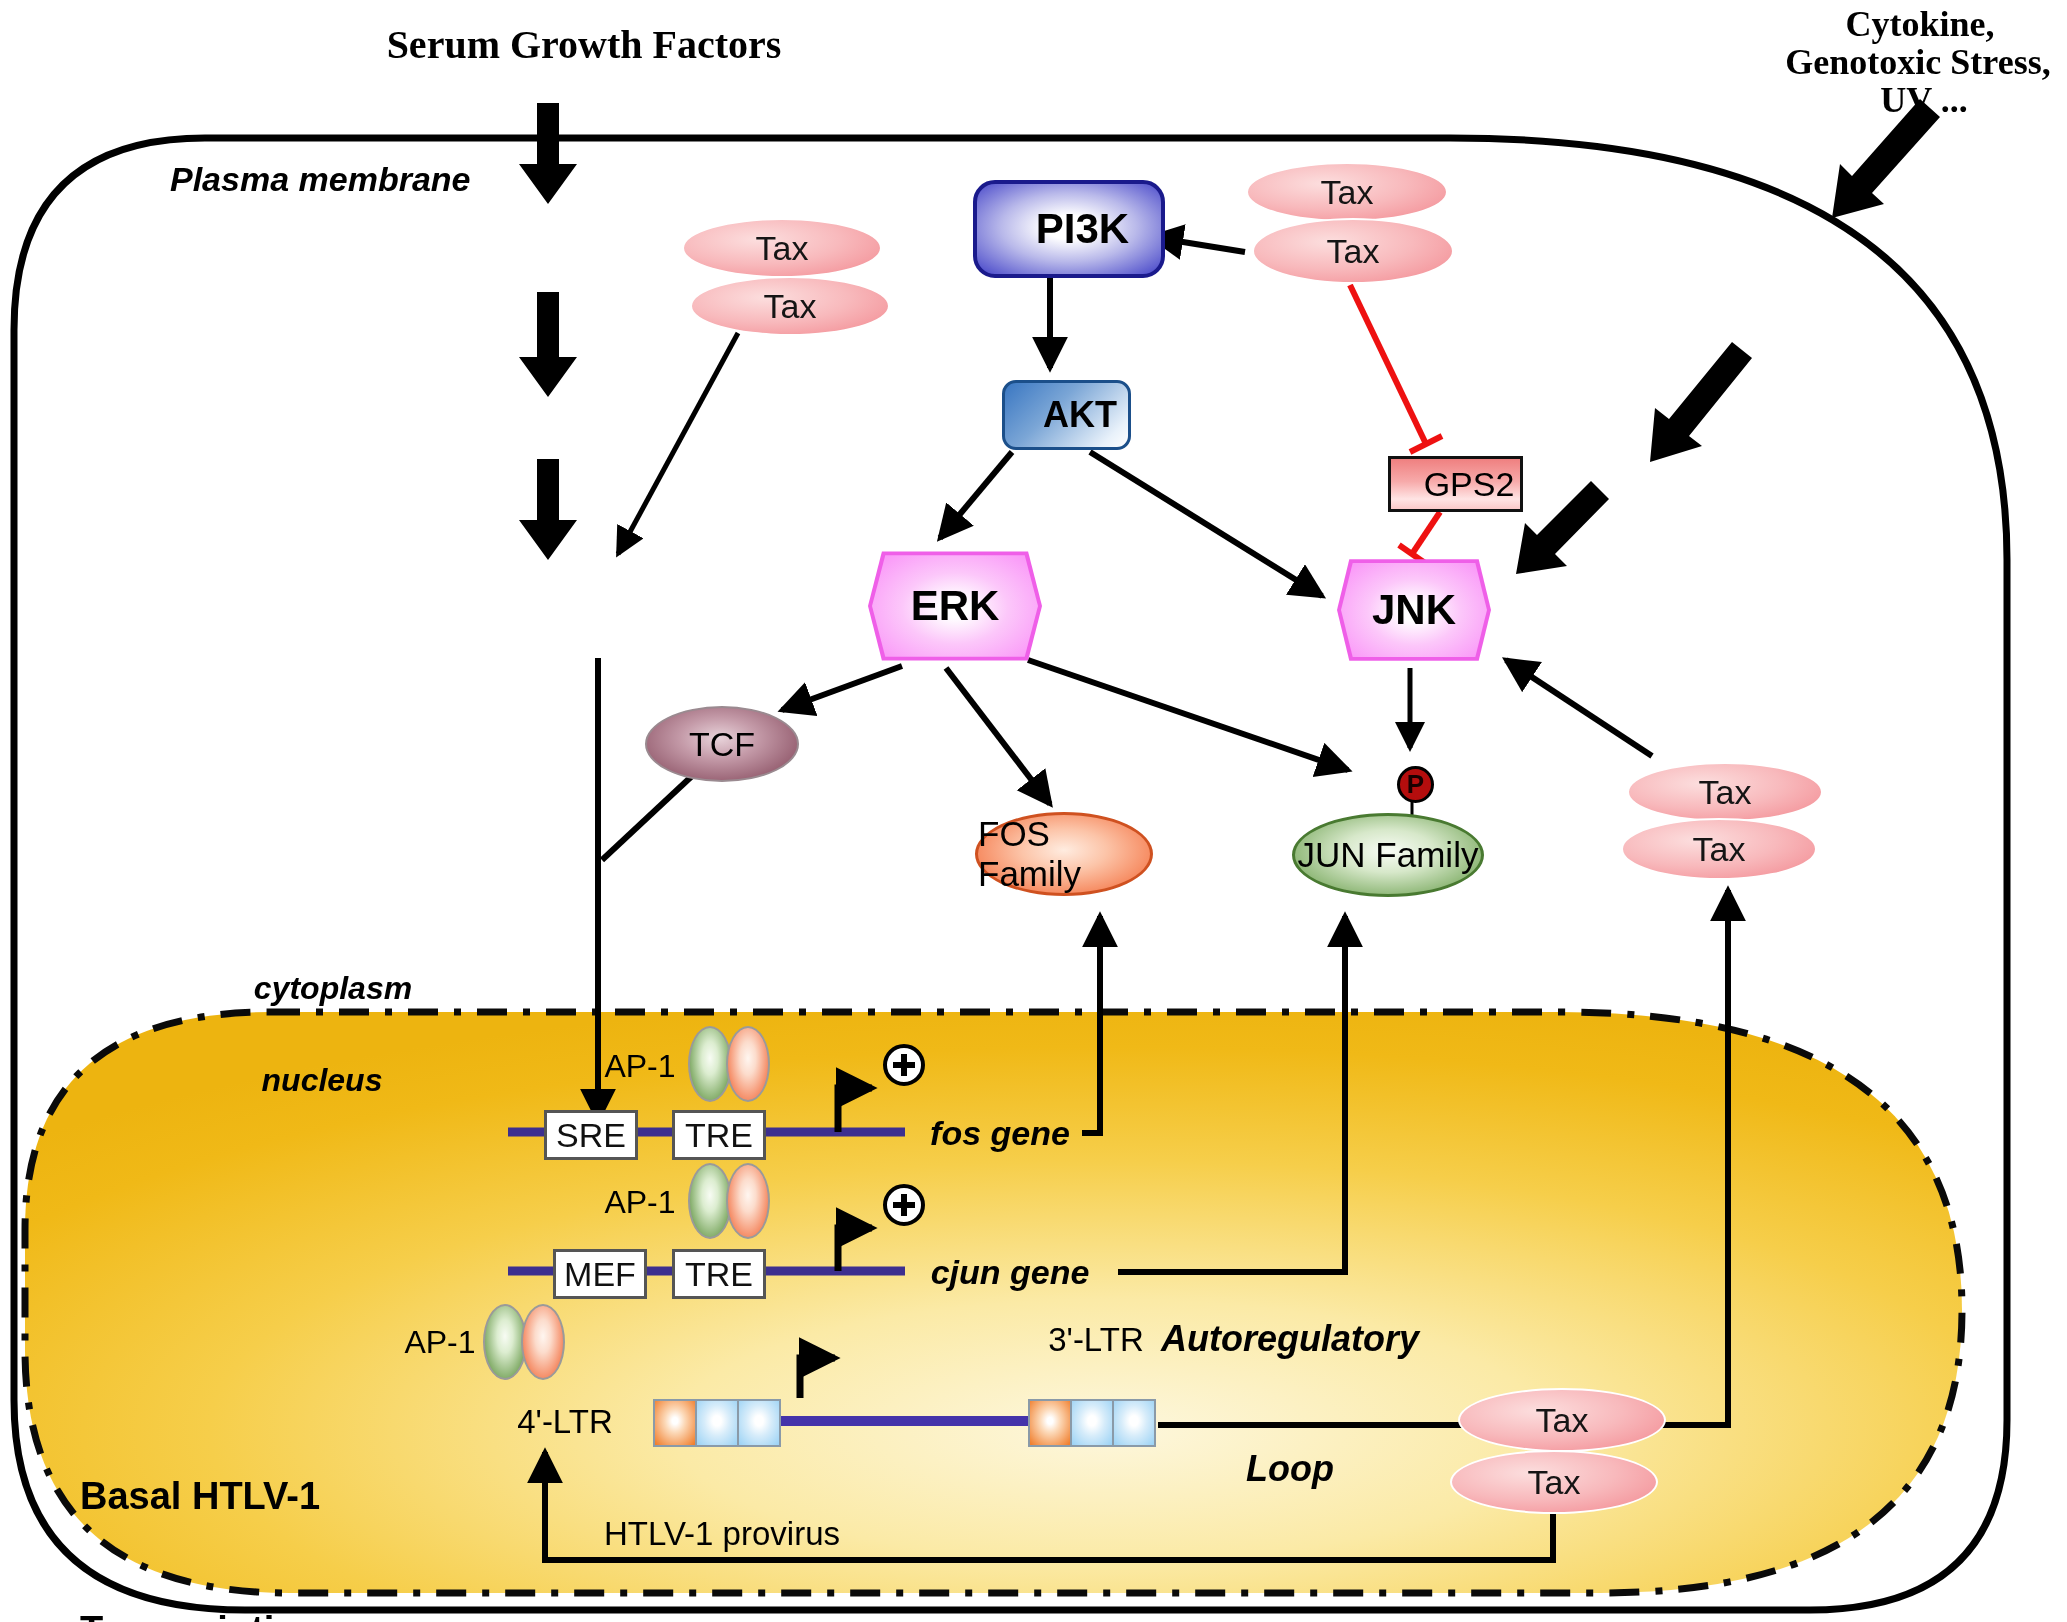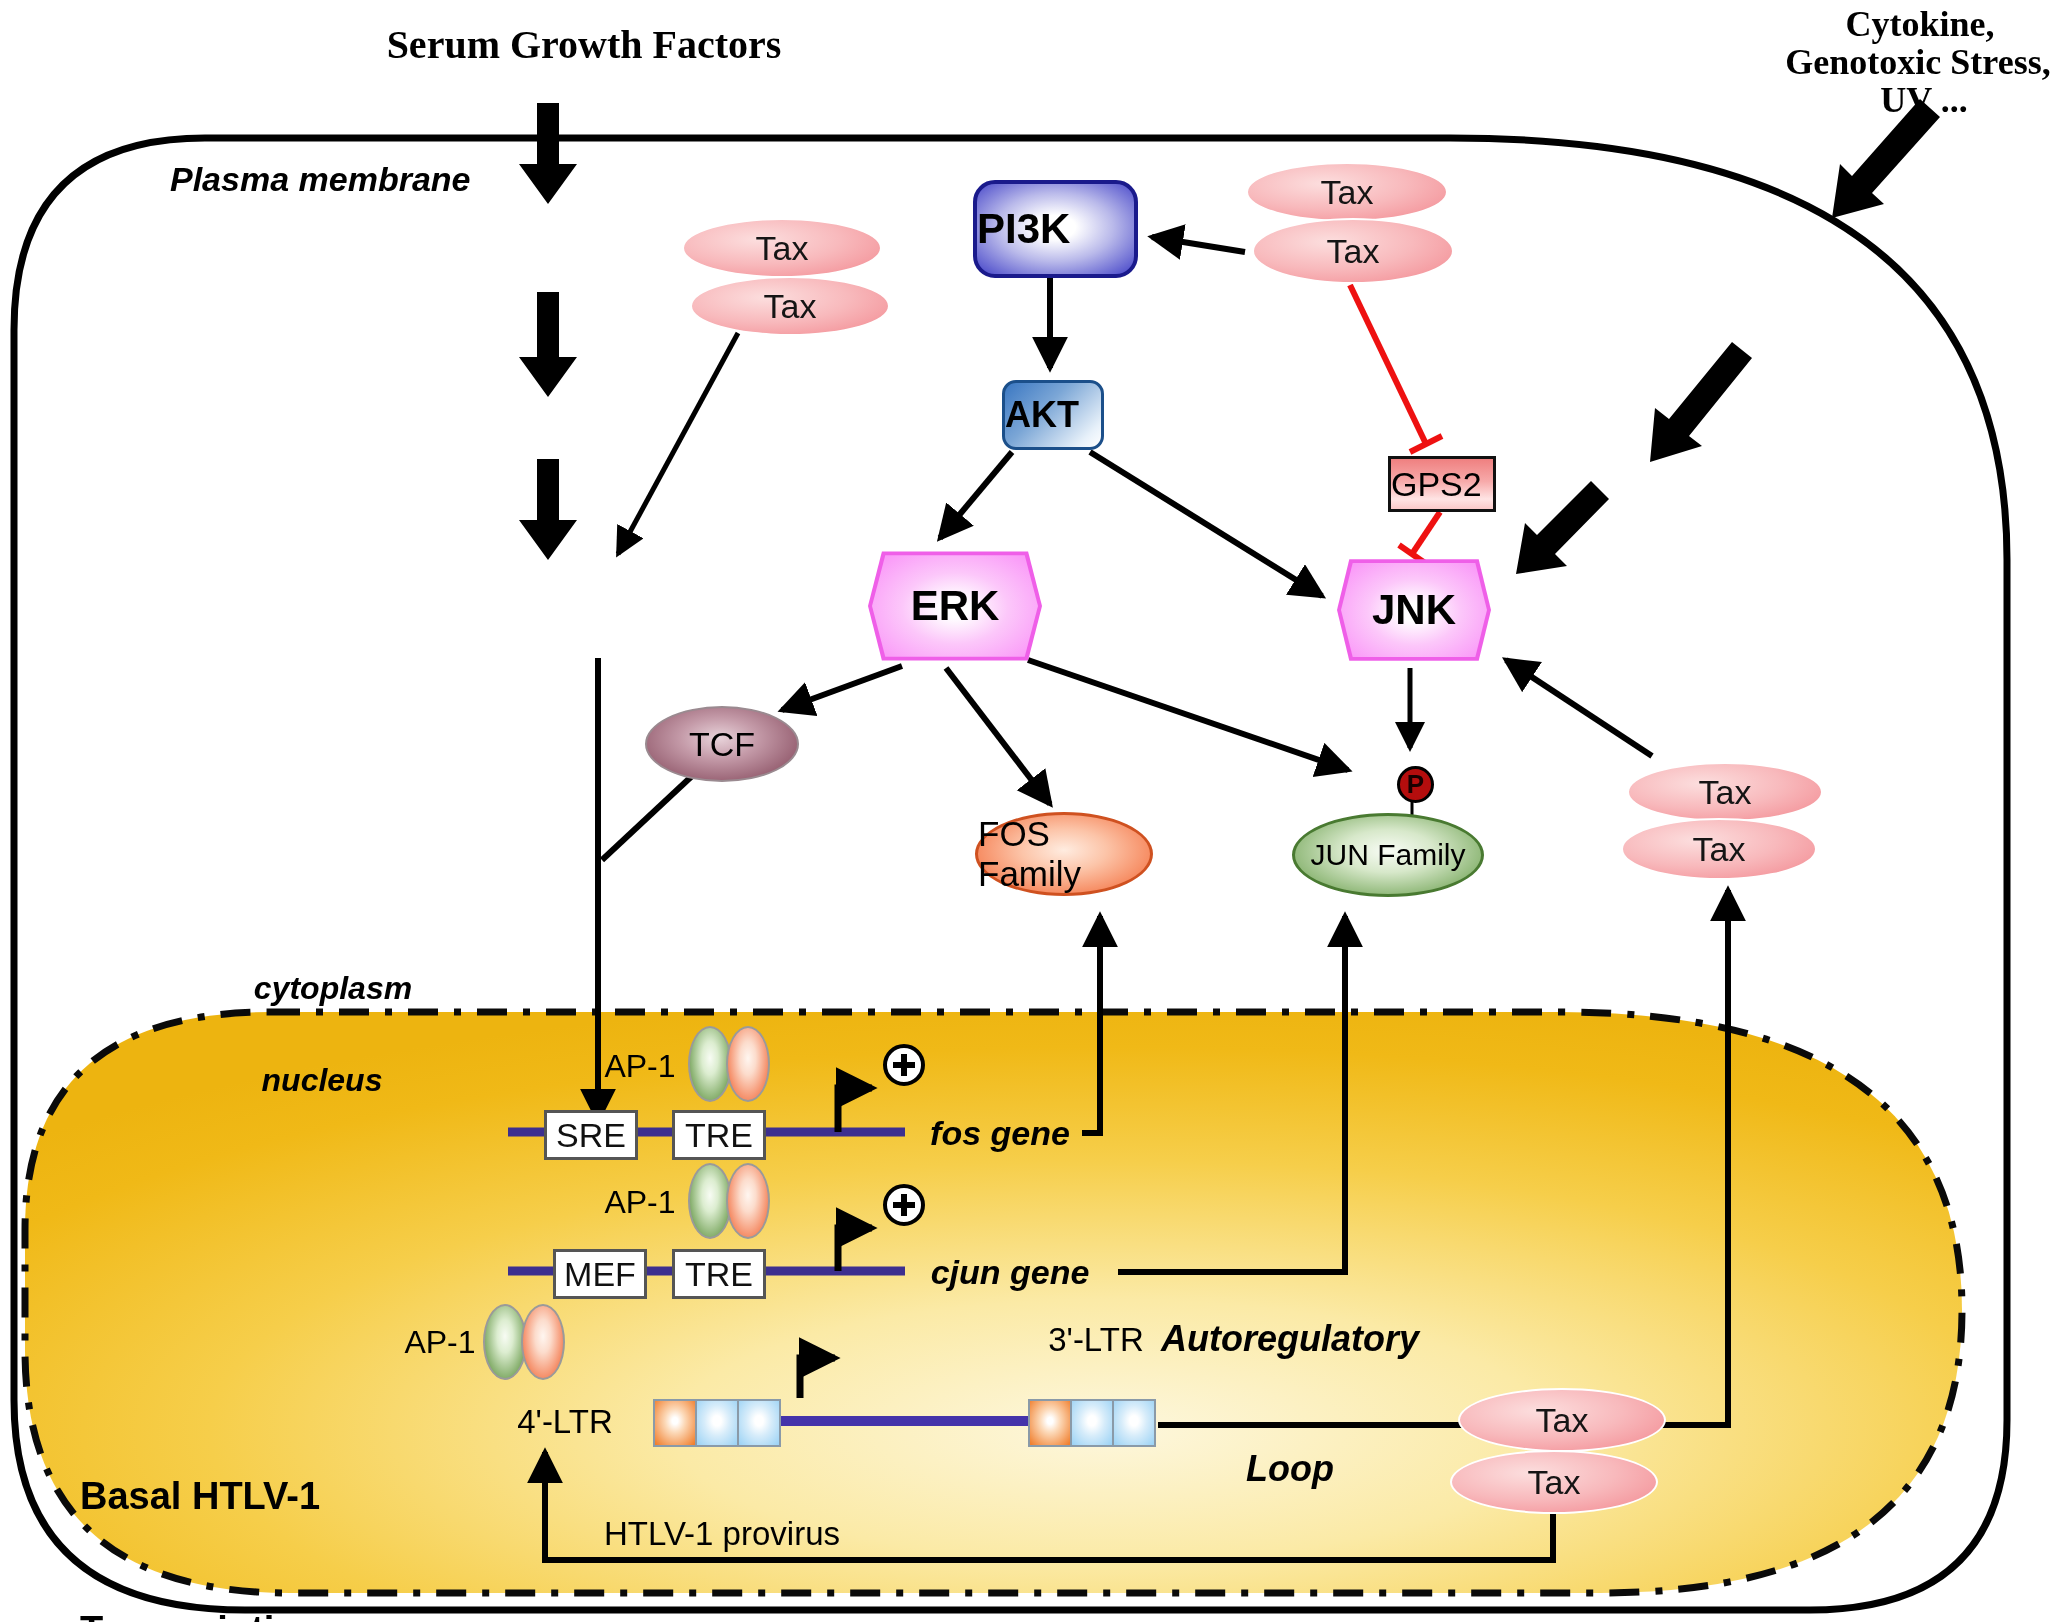--- a/index.html
+++ b/index.html
@@ -4,42 +4,42 @@
 <style>
   html,body{margin:0;padding:0;background:#ffffff;}
   .stage{position:relative;width:2067px;height:1622px;background:#ffffff;overflow:hidden;
          font-family:"Liberation Sans", sans-serif;}
   svg.layer{position:absolute;left:0;top:0;}
   .lbl{position:absolute;transform:translate(-50%,-50%);white-space:pre;color:#000000;text-align:center;}
   .serif-title{font-family:"Liberation Serif", serif;font-weight:bold;font-size:40px;}
   .serif-title.right{font-size:36px;}
   .mem-lbl{font-weight:bold;font-style:italic;font-size:34px;transform:none;}
   .comp-lbl{font-weight:bold;font-style:italic;font-size:32px;}
-  .node{position:absolute;display:flex;align-items:center;justify-content:flex-start;color:#000;}
+  .node{position:absolute;display:flex;align-items:center;justify-content:center;color:#000;padding-left:27px;}
   .pi3k{border:4px solid #1a1a8c;border-radius:22px;
         background:radial-gradient(ellipse at 50% 48%, #ffffff 18%, #b9b9ea 52%, #4343c8 100%);
         font-weight:bold;font-size:42px;}
   .akt{border:3px solid #1b4f8a;border-radius:14px;
        background:linear-gradient(135deg,#3a77c2 0%,#7ba6d6 40%,#e8f1fa 85%,#ffffff 100%);
        font-weight:bold;font-size:36px;}
   .gps2{border:3px solid #111;
         background:linear-gradient(180deg,#ef8080 0%,#f7aaaa 45%,#ffe4e4 80%,#fbc9c9 100%);
         font-size:34px;}
   .hex{position:absolute;clip-path:polygon(0% 50%, 8% 3%, 92% 3%, 100% 50%, 92% 97%, 8% 97%);}
   .hex .inner{position:absolute;left:4px;top:4px;right:4px;bottom:4px;
         clip-path:polygon(0% 50%, 8% 3%, 92% 3%, 100% 50%, 92% 97%, 8% 97%);
         display:flex;align-items:center;justify-content:center;font-weight:bold;}
   .srf-outer{background:#5d4385;}
   .srf-outer .inner{background:radial-gradient(ellipse at 50% 50%, #efeaf6 10%, #cdc2df 45%, #6d5394 100%);font-size:40px;}
   .mag-outer{background:#ef5fe8;}
   .mag-outer .inner{background:radial-gradient(ellipse at 50% 52%, #ffffff 12%, #fcc7fa 45%, #f98af7 100%);font-size:42px;}
   .oval{position:absolute;border-radius:50%;display:flex;align-items:center;justify-content:center;color:#000;}
   .tcf{border:2px solid #9a8a90;background:radial-gradient(ellipse at 48% 42%, #e8d3da 0%, #c49aa8 35%, #7c3e52 100%);font-size:34px;}
   .fos{border:3px solid #cf5120;background:radial-gradient(ellipse at 50% 45%, #ffece0 0%, #fcc4a8 35%, #f2622e 100%);font-size:35px;}
-  .jun{border:3px solid #497a31;background:radial-gradient(ellipse at 50% 45%, #f8fcf5 0%, #d7e8ca 35%, #5e9740 100%);font-size:30px;}
+  .jun{border:3px solid #497a31;background:radial-gradient(ellipse at 50% 45%, #f8fcf5 0%, #d7e8ca 35%, #5e9740 100%);font-size:35px;}
   .tax{border:2px solid #ffffff;border-radius:50%;position:absolute;display:flex;align-items:center;justify-content:center;
        background:radial-gradient(ellipse at 38% 35%, #fcdede 0%, #f8b9bc 48%, #f2878e 100%);
        font-size:34px;color:#151515;}
   .gene-box{position:absolute;background:#ffffff;border:3px solid #555;display:flex;align-items:center;justify-content:center;
        font-size:34px;color:#111;}
   .ltr{position:absolute;width:40px;height:44px;border:2px solid #8a9aa8;}
   .ltr.orange{background:radial-gradient(ellipse at 50% 45%, #ffffff 10%, #fcd9b8 35%, #f08030 95%);}
   .ltr.blue{background:radial-gradient(ellipse at 50% 45%, #ffffff 15%, #d6ecfa 45%, #9fd4f5 95%);}
   .ap1o{position:absolute;width:40px;height:72px;border-radius:50%;border:2px solid #9a9a9a;}
   .ap1o.green{background:radial-gradient(ellipse at 50% 42%, #f8fcf4 0%, #dcedd0 28%, #5f9340 90%);}

